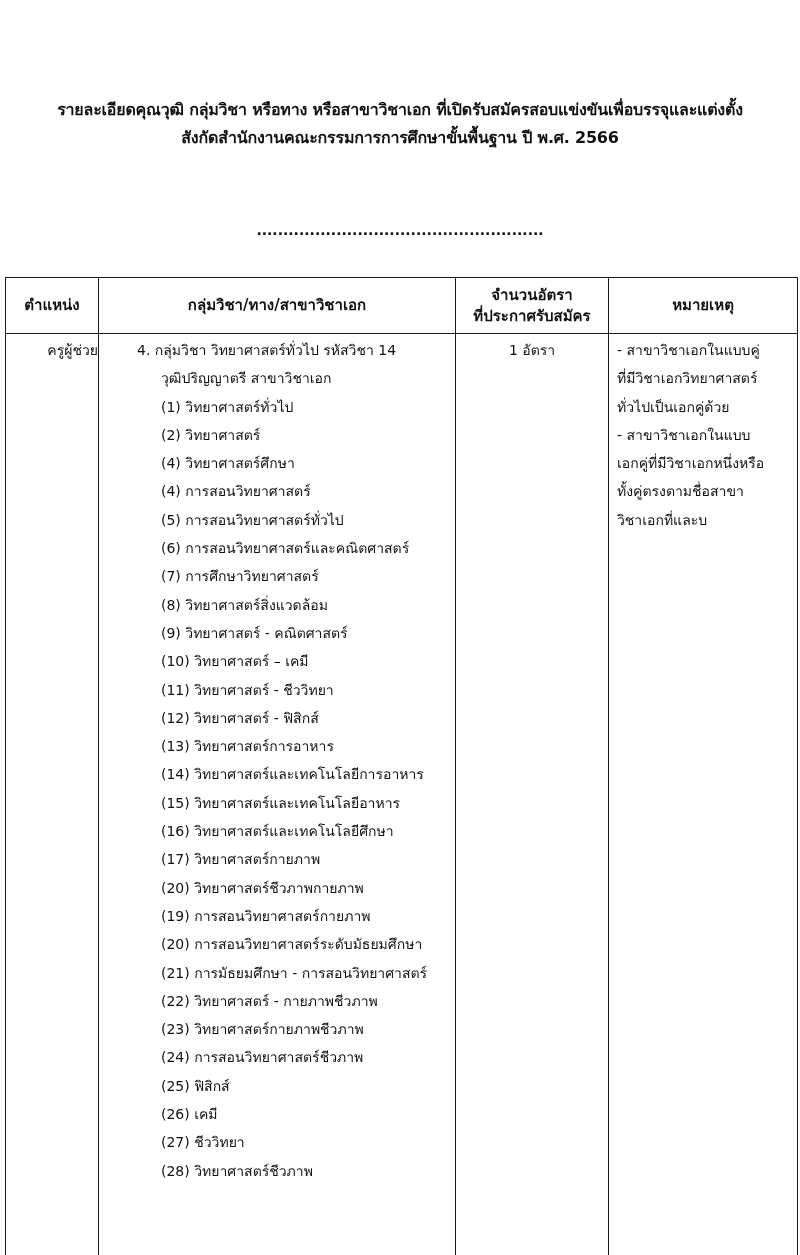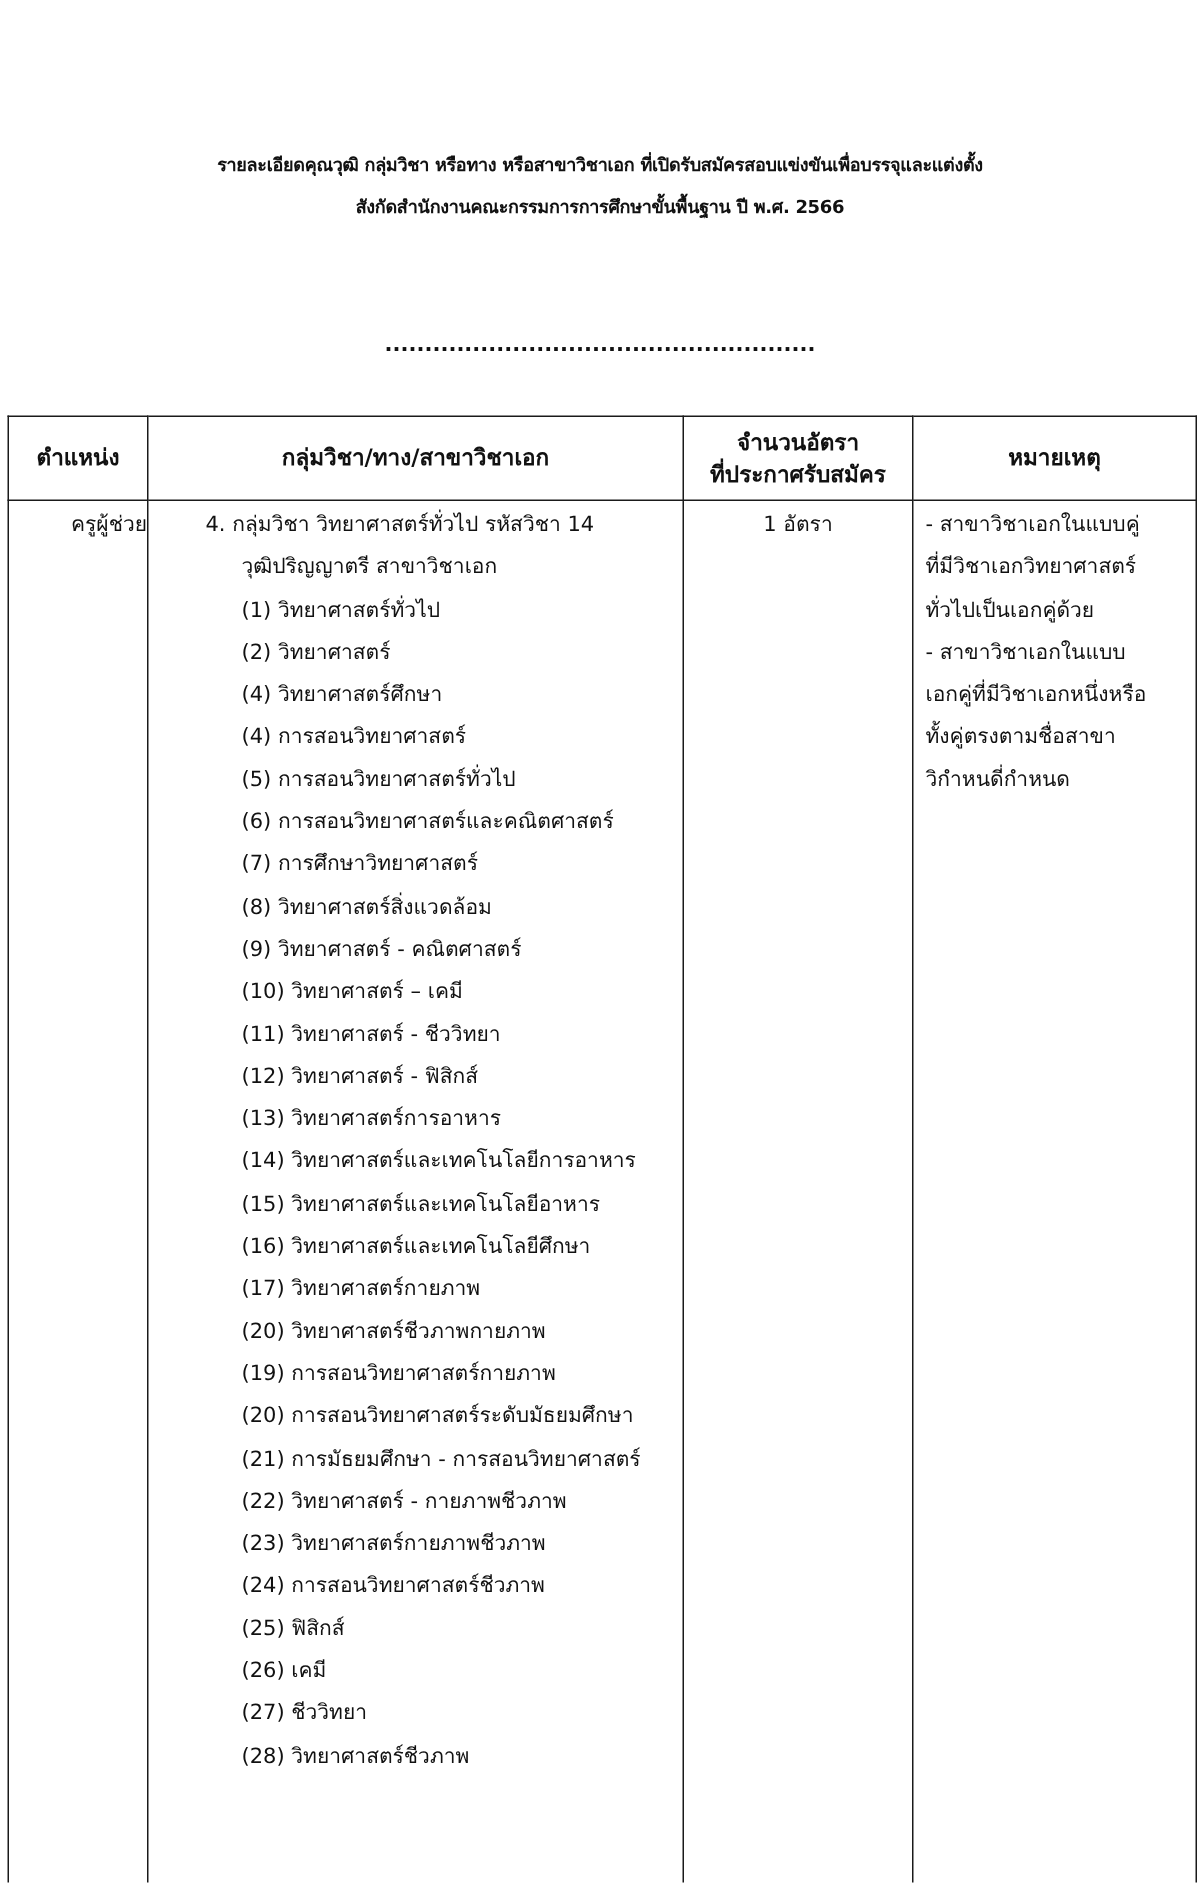--- a/index.html
+++ b/index.html
@@ -6,21 +6,21 @@
   body {
     width: 800px; height: 1255px; position: relative; overflow: hidden;
     font-family: "DejaVu Sans", "Liberation Sans", sans-serif;
     color: #111;
   }
   .title-block {
     position: absolute; left: 0; top: 96px; width: 800px;
     text-align: center;
   }
   .title-line {
-    font-size: 12px; font-weight: bold; line-height: 28px; height: 28px;
+    font-size: 16px; font-weight: bold; line-height: 28px; height: 28px;
     white-space: nowrap; letter-spacing: -0.2px;
   }
   .dots {
     position: absolute; left: 0; top: 222px; width: 800px; text-align: center;
     font-size: 14px; font-weight: bold; letter-spacing: 0px;
   }
   table.main {
     position: absolute; left: 5px; top: 277px;
     width: 792px; height: 1168px;
     border-collapse: collapse;
@@ -113,18 +113,18 @@
       </td>
       <td class="quota">1 อัตรา</td>
       <td class="remark">
         <div id="remarks">
             <div class="line">- สาขาวิชาเอกในแบบคู่</div>
             <div class="line">ที่มีวิชาเอกวิทยาศาสตร์</div>
             <div class="line">ทั่วไปเป็นเอกคู่ด้วย</div>
             <div class="line">- สาขาวิชาเอกในแบบ</div>
             <div class="line">เอกคู่ที่มีวิชาเอกหนึ่งหรือ</div>
             <div class="line">ทั้งคู่ตรงตามชื่อสาขา</div>
-            <div class="line">วิกำหนดี่กำหนด</div>
+            <div class="line">วิชาเอกที่และบ</div>
           </div>
       </td>
     </tr>
   </tbody>
 </table>
 
 </body></html>

